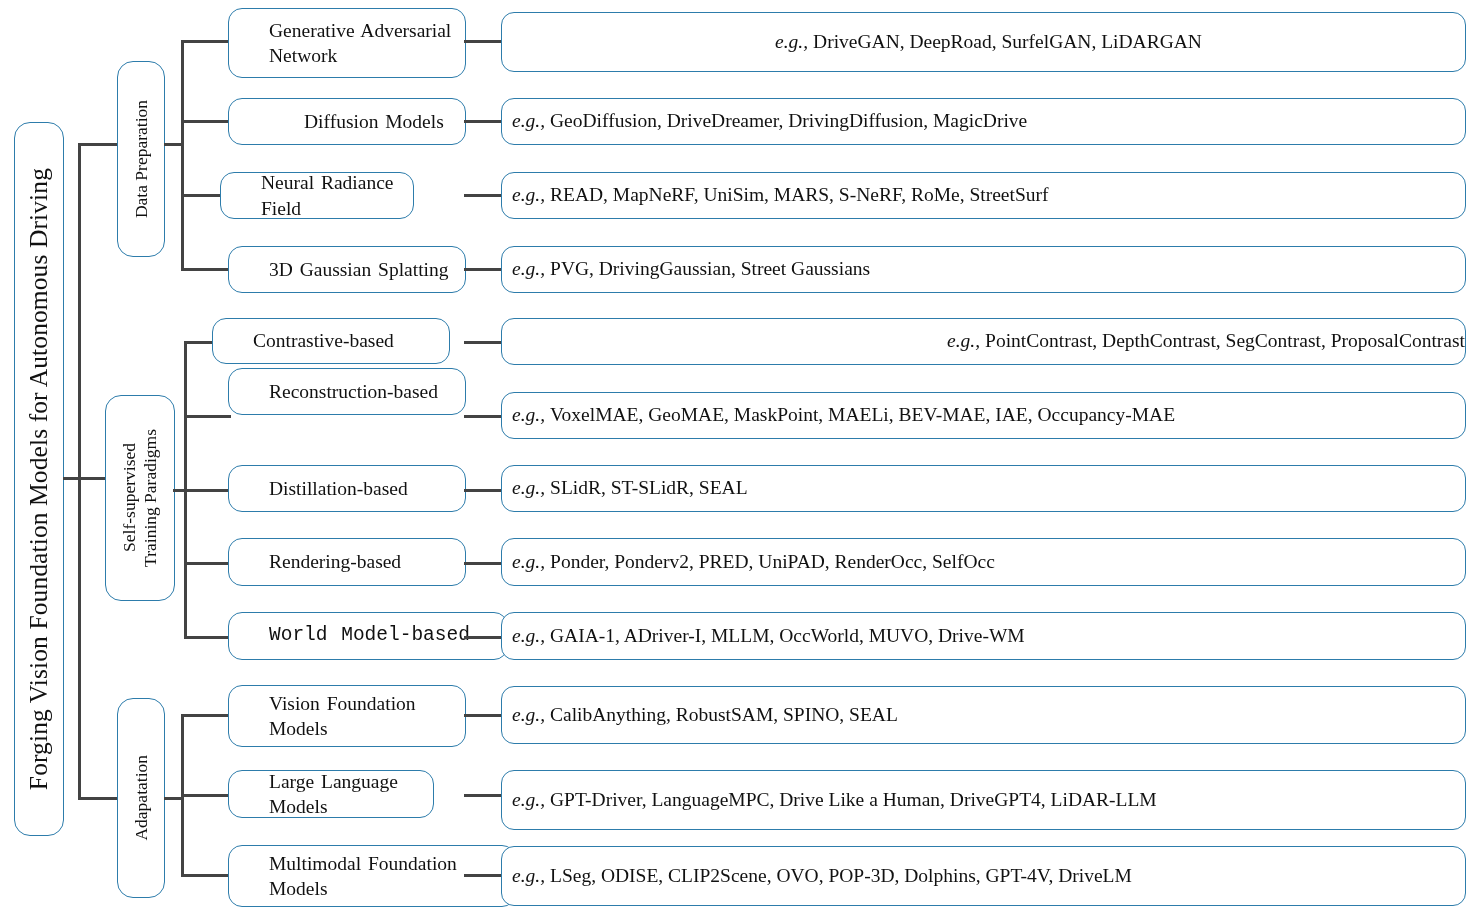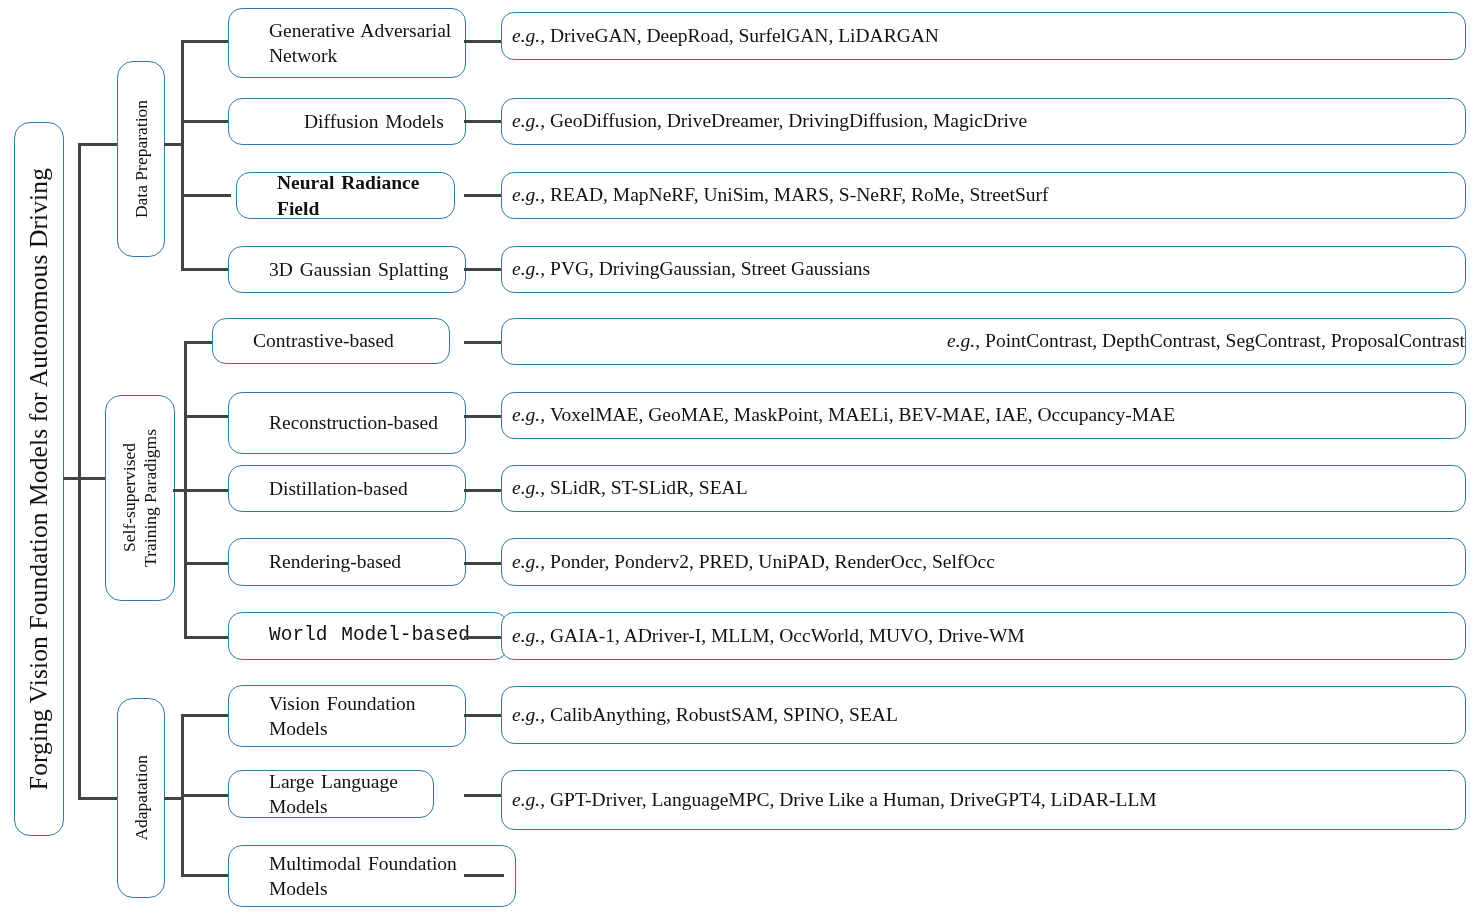--- a/index.html
+++ b/index.html
@@ -111,35 +111,35 @@
     <span class="vtext">Data Preparation</span>
   </div>
   <div class="conn conn-h" style="left:164px; top:143px; width:20px; height:3px;"></div>
   <div class="conn conn-v" style="left:181px; top:40px; width:3px; height:230px;"></div>
 
   <div class="conn conn-h" style="left:181px; top:40px; width:50px; height:3px;"></div>
   <div class="node lvl2-node" style="left:228px; top:8px; width:238px; height:70px;">
     <span class="htext">Generative Adversarial Network</span>
   </div>
   <div class="conn conn-h" style="left:464px; top:40px; width:40px; height:3px;"></div>
-  <div class="node leaf-node" style="left:501px; top:12px; width:965px; height:48px;">
+  <div class="node leaf-node" style="left:501px; top:12px; width:965px; height:60px;justify-content:center;">
     <span class="htext"><i class="eg">e.g.,</i><span>DriveGAN, DeepRoad, SurfelGAN, LiDARGAN</span></span>
   </div>
 
   <div class="conn conn-h" style="left:181px; top:120px; width:50px; height:3px;"></div>
   <div class="node lvl2-node" style="left:228px; top:98px; width:238px; height:47px;padding-left:47px;">
     <span class="htext">Diffusion Models</span>
   </div>
   <div class="conn conn-h" style="left:464px; top:120px; width:40px; height:3px;"></div>
   <div class="node leaf-node" style="left:501px; top:98px; width:965px; height:47px;">
     <span class="htext"><i class="eg">e.g.,</i><span>GeoDiffusion, DriveDreamer, DrivingDiffusion, MagicDrive</span></span>
   </div>
 
   <div class="conn conn-h" style="left:181px; top:194px; width:50px; height:3px;"></div>
-  <div class="node lvl2-node" style="left:236px; top:172px; width:219px; height:47px;font-weight:bold;">
+  <div class="node lvl2-node" style="left:220px; top:172px; width:194px; height:47px;">
     <span class="htext">Neural Radiance Field</span>
   </div>
   <div class="conn conn-h" style="left:464px; top:194px; width:40px; height:3px;"></div>
   <div class="node leaf-node" style="left:501px; top:172px; width:965px; height:47px;">
     <span class="htext"><i class="eg">e.g.,</i><span>READ, MapNeRF, UniSim, MARS, S-NeRF, RoMe, StreetSurf</span></span>
   </div>
 
   <div class="conn conn-h" style="left:181px; top:268px; width:50px; height:3px;"></div>
   <div class="node lvl2-node" style="left:228px; top:246px; width:238px; height:47px;">
     <span class="htext">3D Gaussian Splatting</span>
@@ -159,21 +159,21 @@
   <div class="conn conn-h" style="left:184px; top:341px; width:47px; height:3px;"></div>
   <div class="node lvl2-node" style="left:212px; top:318px; width:238px; height:46px;">
     <span class="htext">Contrastive-based</span>
   </div>
   <div class="conn conn-h" style="left:464px; top:341px; width:40px; height:3px;"></div>
   <div class="node leaf-node" style="left:501px; top:318px; width:965px; height:47px;justify-content:flex-end;">
     <span class="htext"><i class="eg">e.g.,</i><span>PointContrast, DepthContrast, SegContrast, ProposalContrast</span></span>
   </div>
 
   <div class="conn conn-h" style="left:184px; top:415px; width:47px; height:3px;"></div>
-  <div class="node lvl2-node" style="left:228px; top:392px; width:238px; height:62px;">
+  <div class="node lvl2-node" style="left:228px; top:368px; width:238px; height:47px;">
     <span class="htext">Reconstruction-based</span>
   </div>
   <div class="conn conn-h" style="left:464px; top:415px; width:40px; height:3px;"></div>
   <div class="node leaf-node" style="left:501px; top:392px; width:965px; height:47px;">
     <span class="htext"><i class="eg">e.g.,</i><span>VoxelMAE, GeoMAE, MaskPoint, MAELi, BEV-MAE, IAE, Occupancy-MAE</span></span>
   </div>
 
   <div class="conn conn-h" style="left:184px; top:489px; width:47px; height:3px;"></div>
   <div class="node lvl2-node" style="left:228px; top:465px; width:238px; height:47px;">
     <span class="htext">Distillation-based</span>
@@ -224,14 +224,17 @@
   <div class="conn conn-h" style="left:464px; top:794px; width:40px; height:3px;"></div>
   <div class="node leaf-node" style="left:501px; top:770px; width:965px; height:60px;">
     <span class="htext"><i class="eg">e.g.,</i><span>GPT-Driver, LanguageMPC, Drive Like a Human, DriveGPT4, LiDAR-LLM</span></span>
   </div>
 
   <div class="conn conn-h" style="left:181px; top:874px; width:50px; height:3px;"></div>
   <div class="node lvl2-node" style="left:228px; top:845px; width:288px; height:62px;">
     <span class="htext">Multimodal Foundation Models</span>
   </div>
   <div class="conn conn-h" style="left:464px; top:874px; width:40px; height:3px;"></div>
+  <div class="node leaf-node" style="left:501px; top:846px; width:965px; height:60px;">
+    <span class="htext"><i class="eg">e.g.,</i><span>LSeg, ODISE, CLIP2Scene, OVO, POP-3D, Dolphins, GPT-4V, DriveLM</span></span>
+  </div>
 
 </div>
 
 </body></html>

